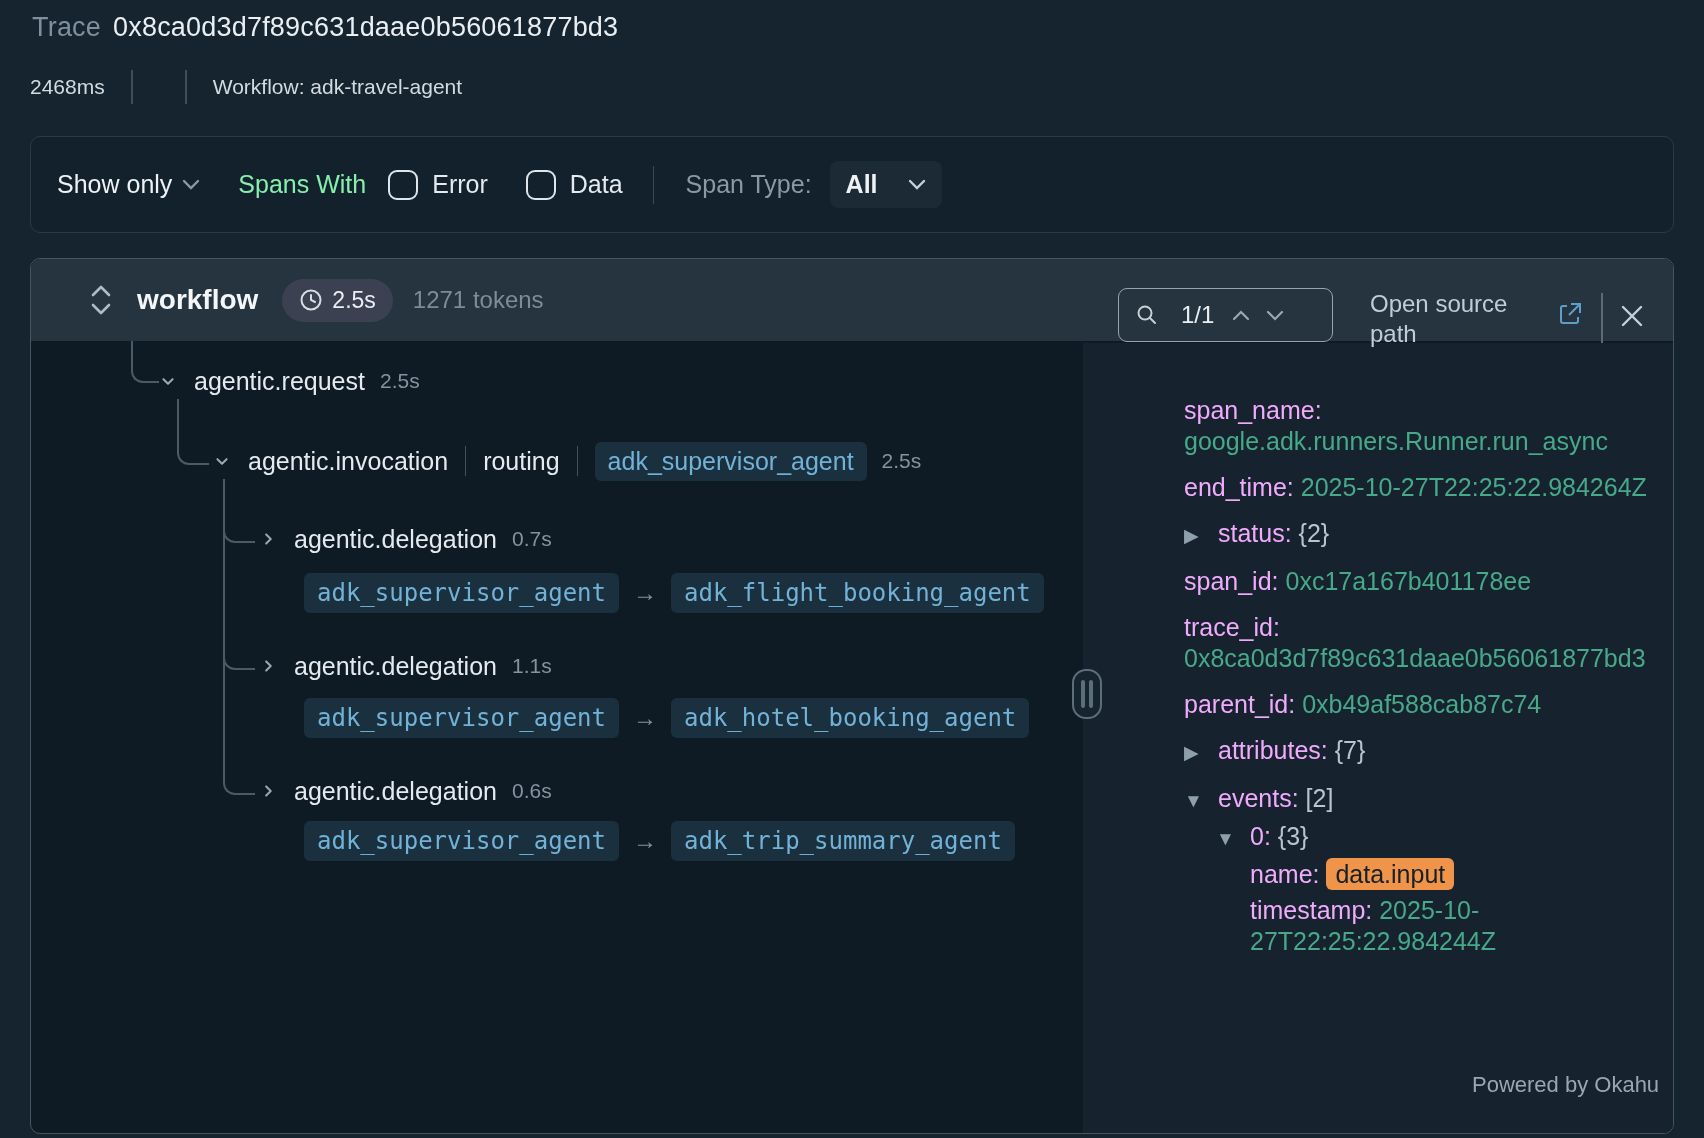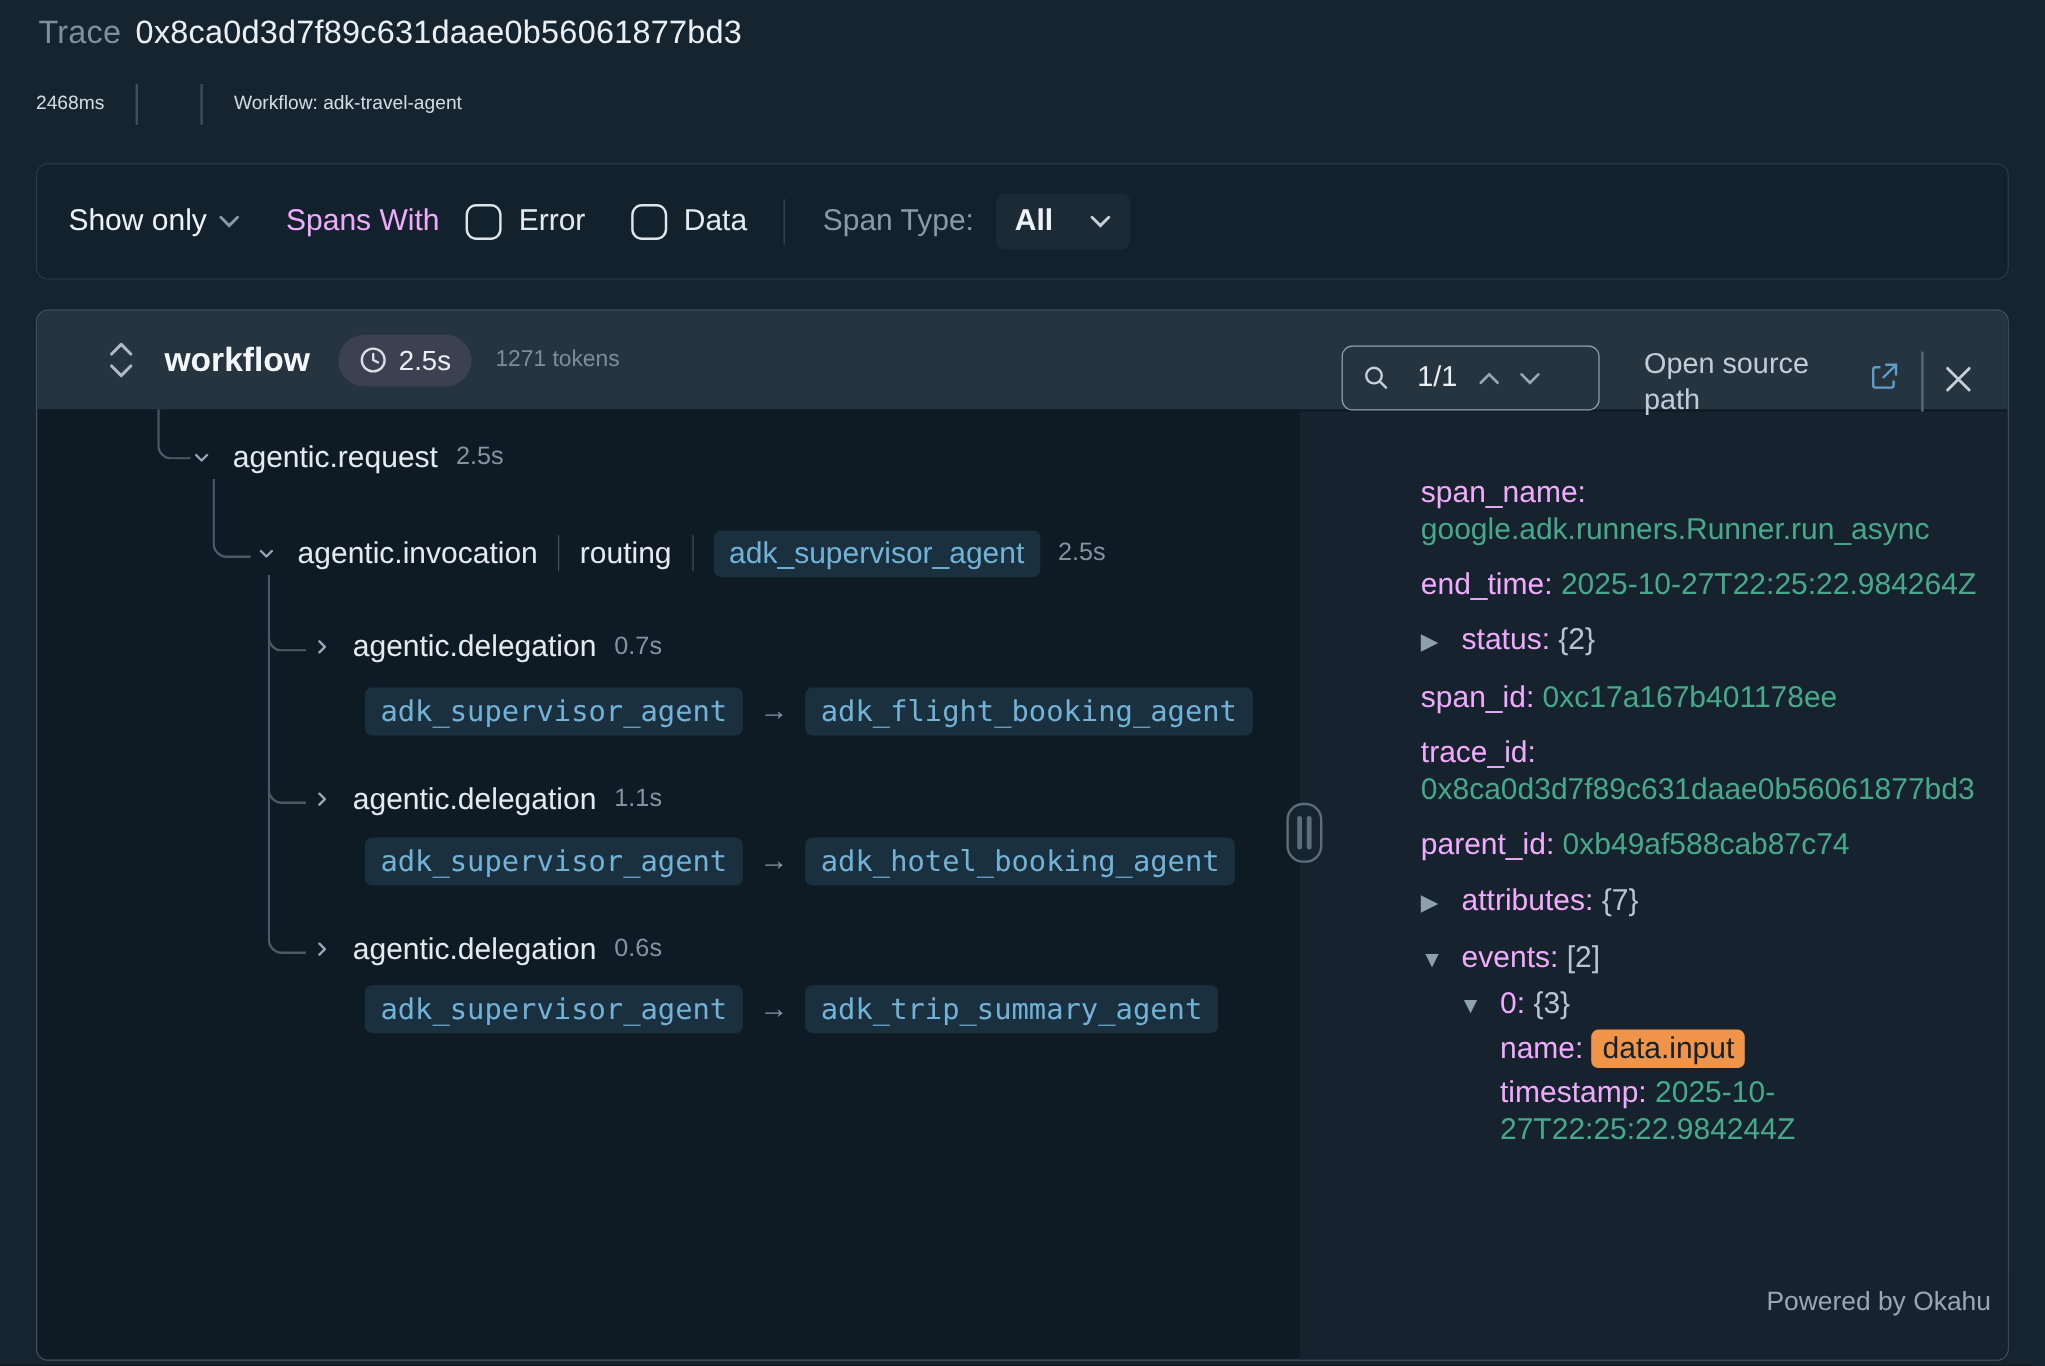--- a/index.html
+++ b/index.html
@@ -6,48 +6,48 @@
   html,body { background:#0d151c; }
   body { font-family:"Liberation Sans", sans-serif; }
   .screen{
     position:relative; width:1704px; height:1138px; overflow:hidden;
     background:#16242f; color:#e4eaf0;
   }
   
   .trace-line{ position:absolute; left:32px; top:12px; font-size:27px; letter-spacing:.2px; }
   .trace-line .lbl{ color:#7f8f9d; }
   .trace-line .val{ color:#eaeff4; margin-left:12px; }
-  .meta-line{ position:absolute; left:30px; top:70px; display:flex; align-items:center; font-size:16px; color:#d3dbe2; }
+  .meta-line{ position:absolute; left:30px; top:70px; display:flex; align-items:center; font-size:21px; color:#d3dbe2; }
   .meta-line .vdiv{ width:2px; height:34px; background:#3e4e5a; margin:0 26px; }
   
   .filter-bar{
     position:absolute; left:30px; top:136px; width:1644px; height:97px;
     border:1px solid #2b3b46; border-radius:10px; background:#13212c;
     display:flex; align-items:center; padding-left:26px; font-size:25px;
   }
   .show-only{ display:flex; align-items:center; gap:10px; color:#eef2f6; cursor:pointer; }
-  .dim{ color:#f0abfc; }
+  .dim{ color:#86efac; }
   .checkbox{ width:30px; height:30px; border:2px solid #dfe6eb; border-radius:9px; background:transparent; }
   .fi-gap-lg{ margin-left:38px; } .fi-gap-md{ margin-left:22px; } .fi-gap-sm{ margin-left:14px; }
   .filter-bar .vdiv{ width:1px; height:38px; background:#3a4a55; margin-left:30px; }
   .span-type-lbl{ margin-left:32px; color:#8a99a5; }
   .span-type-dd{ margin-left:18px; background:#1c2a35; border-radius:8px; padding:9px 16px;
     display:flex; align-items:center; gap:30px; color:#eef2f6; font-weight:bold; cursor:pointer; }
   
   .main-panel{
     position:absolute; left:30px; top:258px; width:1644px; height:876px;
     border:1px solid #46565f; border-radius:10px; background:#0e1a24; overflow:hidden;
   }
   .wf-strip{ position:absolute; left:0; top:0; right:0; height:82px; background:#25343f; }
   .wf-left{ position:absolute; left:0; top:0; height:82px; display:flex; align-items:center; }
   .expand-btn{ margin-left:56px; display:flex; cursor:pointer; }
   .wf-title{ margin-left:22px; font-size:28px; font-weight:bold; color:#f4f7fa; }
   .wf-pill{ margin-left:24px; background:#3b4151; border-radius:22px; height:43px;
     display:flex; align-items:center; gap:9px; padding:0 17px; color:#e9eef3; font-size:23px; }
-  .wf-tokens{ margin-left:20px; color:#7e8c99; font-size:19px; }
+  .wf-tokens{ margin-left:20px; color:#7e8c99; font-size:24px; }
   
   .connector{ position:absolute; border-left:2px solid #4a5a66; border-bottom:2px solid #4a5a66;
     border-bottom-left-radius:12px; }
   .tree-row{ position:absolute; height:32px; display:flex; align-items:center; font-size:25px; color:#e4eaf0; cursor:pointer; }
   .tree-row .tw{ width:22px; height:22px; margin-right:15px; flex:none; }
   .tree-row .dur{ color:#8593a0; font-size:21px; margin-left:15px; }
   .tree-row .vdiv{ width:1px; height:30px; background:#42525d; margin:0 17px; }
   .chip{ background:#1b303e; color:#72b2d7; border-radius:6px; padding:5px 13px; }
   .chips-row{ position:absolute; height:42px; display:flex; align-items:center; gap:14px; }
   .chips-row .chip{ font-family:"DejaVu Sans Mono", monospace; font-size:24px; padding:6px 13px; }

